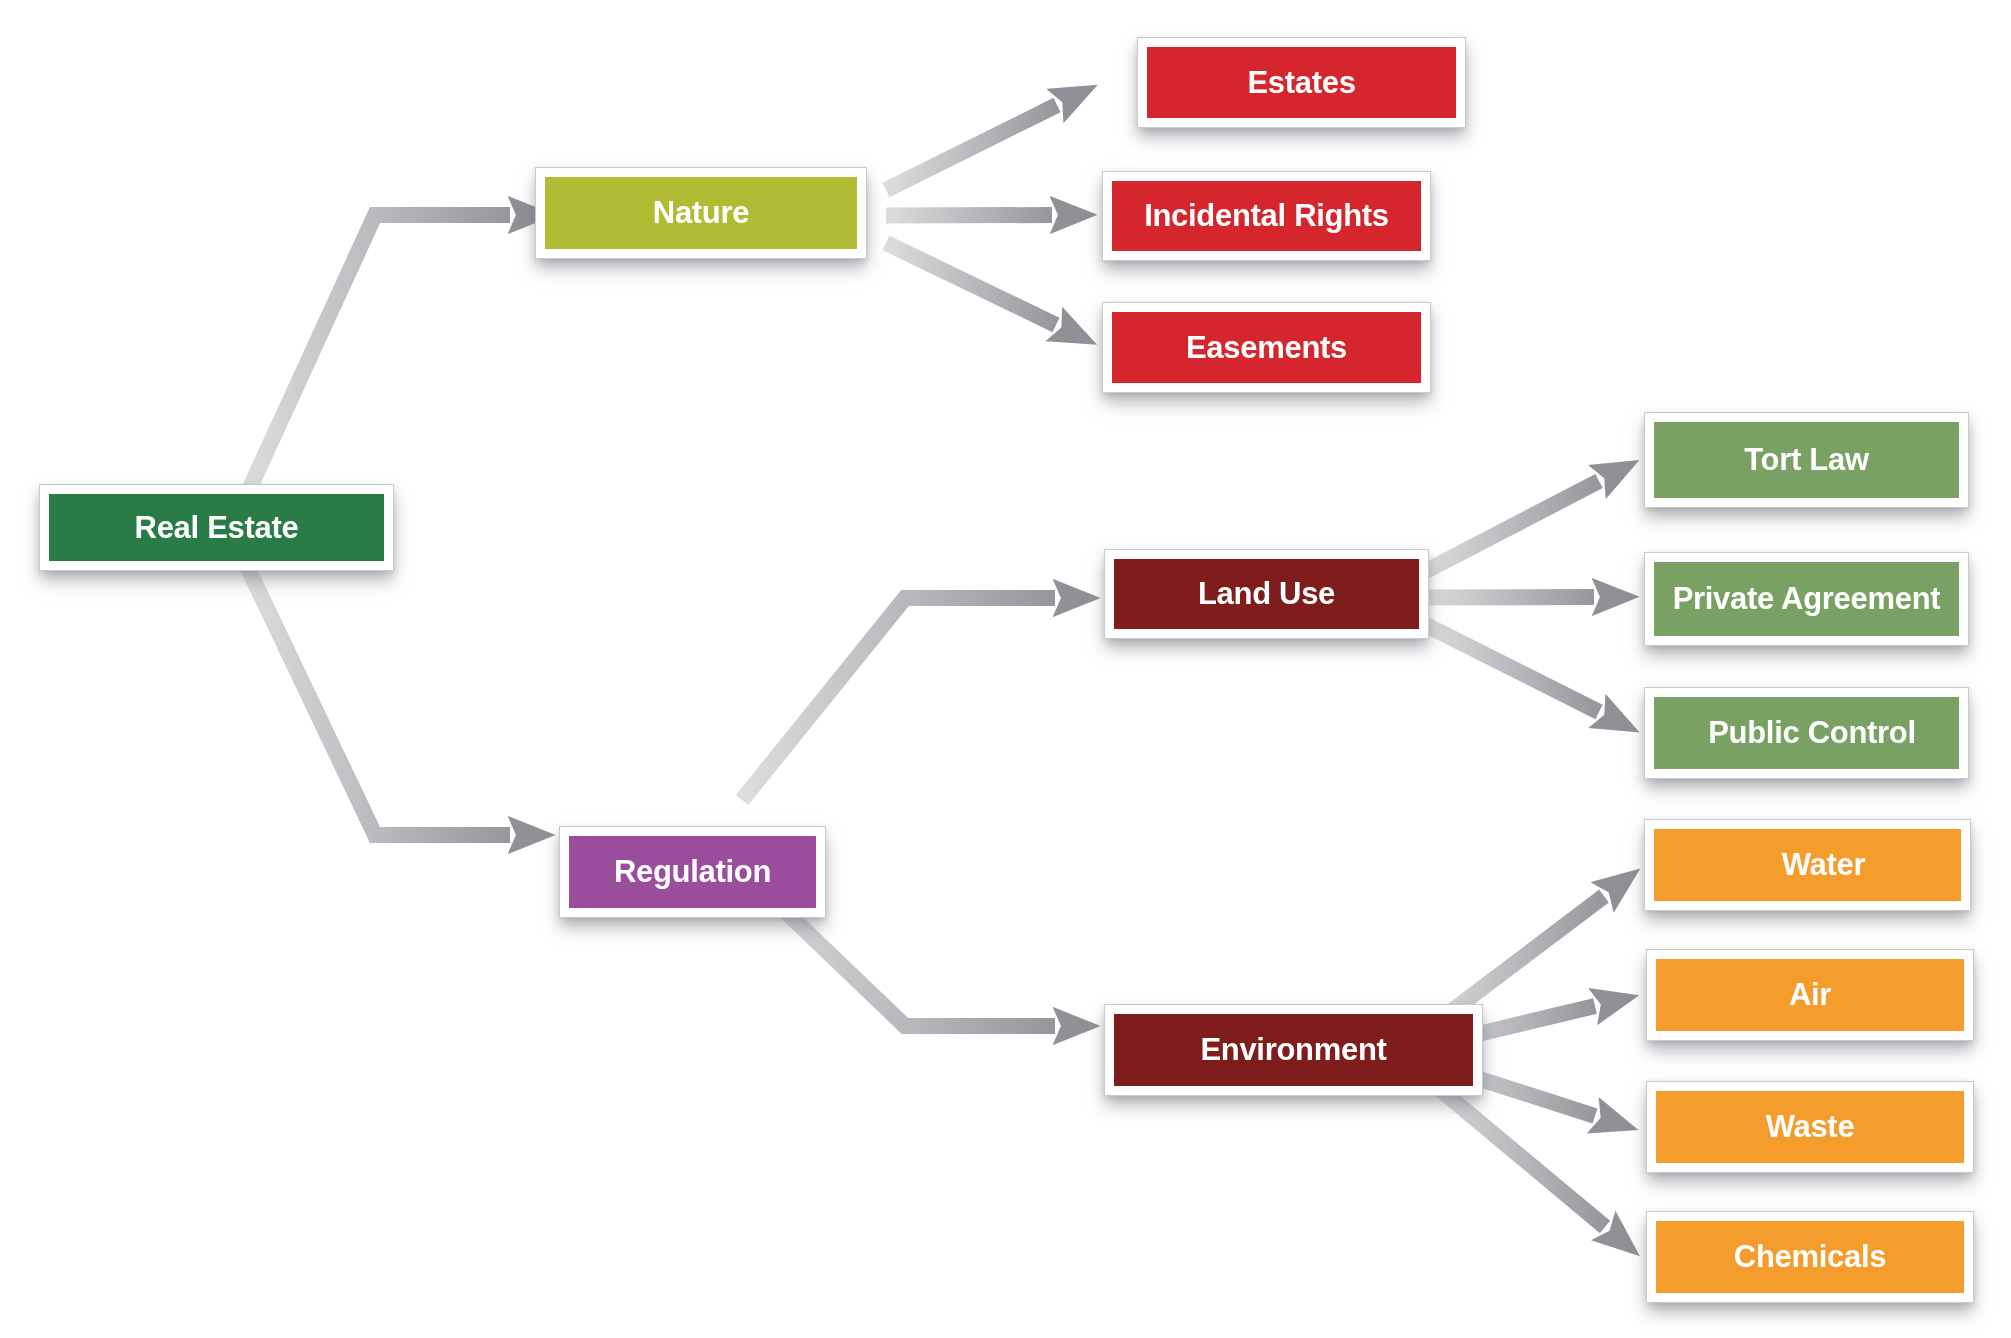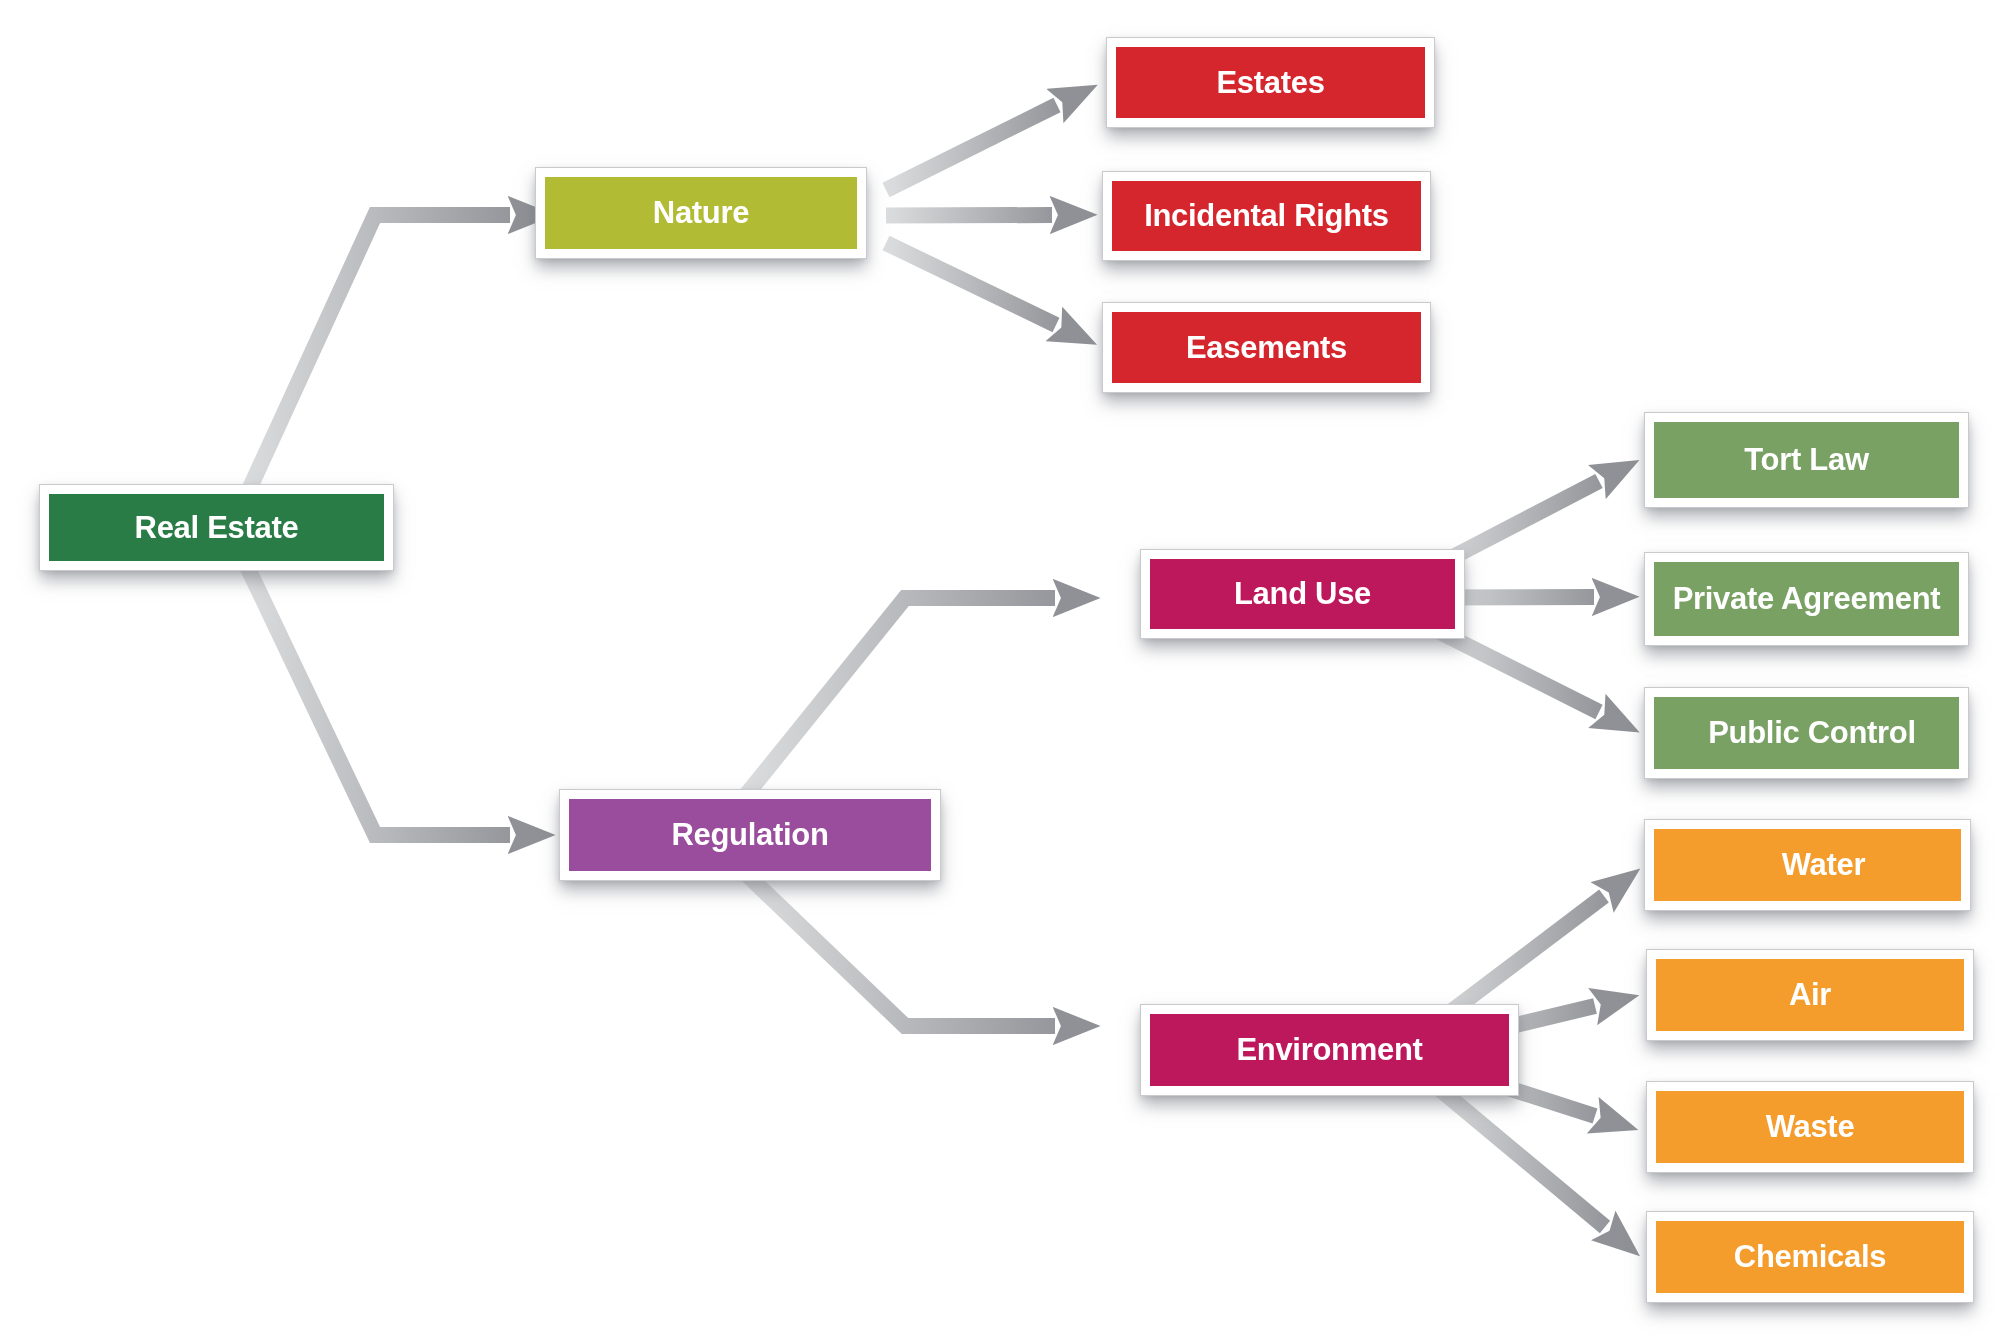--- a/index.html
+++ b/index.html
@@ -28,32 +28,32 @@
     font-weight: bold;
     font-size: 31px;
     letter-spacing: -0.3px;
     box-shadow: 0 0 0 1px #c9cacd,
                 0 10px 16px rgba(112,114,122,0.55),
                 0 2px 6px rgba(140,142,148,0.35);
   }
   .c-darkgreen { background-color: #2a7c46; }
   .c-olive     { background-color: #b2bb34; }
   .c-red       { background-color: #d5252d; }
-  .c-blue      { background-color: #be185d; margin-left: 36px; }
+  .c-blue      { background-color: #7f1d1d; }
   .c-purple    { background-color: #9a4d9d; }
   .c-sage      { background-color: #79a164; }
   .c-orange    { background-color: #f49c2c; }
 
   
   #n-real_estate        { left:   40px; top:  485px; width: 353px; height: 85px; }
   #n-nature             { left:  536px; top:  168px; width: 330px; height: 90px; }
-  #n-estates            { left: 1107px; top:   38px; width: 327px; height: 89px; }
+  #n-estates            { left: 1138px; top:   38px; width: 327px; height: 89px; }
   #n-incidental_rights  { left: 1103px; top:  172px; width: 327px; height: 88px; }
   #n-easements          { left: 1103px; top:  303px; width: 327px; height: 89px; }
-  #n-regulation         { left:  560px; top:  790px; width: 380px; height: 90px; }
+  #n-regulation         { left:  560px; top:  827px; width: 265px; height: 90px; }
   #n-land_use           { left: 1105px; top:  550px; width: 323px; height: 88px; }
   #n-tort_law           { left: 1645px; top:  413px; width: 323px; height: 94px; }
   #n-private_agreement  { left: 1645px; top:  553px; width: 323px; height: 92px; }
   #n-public_control     { left: 1645px; top:  688px; width: 323px; height: 90px; padding-left: 11px; }
   #n-environment        { left: 1105px; top: 1005px; width: 377px; height: 90px; }
   #n-water              { left: 1645px; top:  820px; width: 325px; height: 90px; padding-left: 32px; }
   #n-air                { left: 1647px; top:  950px; width: 326px; height: 90px; }
   #n-waste              { left: 1647px; top: 1082px; width: 326px; height: 90px; align-items: center; }
   #n-chemicals          { left: 1647px; top: 1212px; width: 326px; height: 90px; }
 </style>

